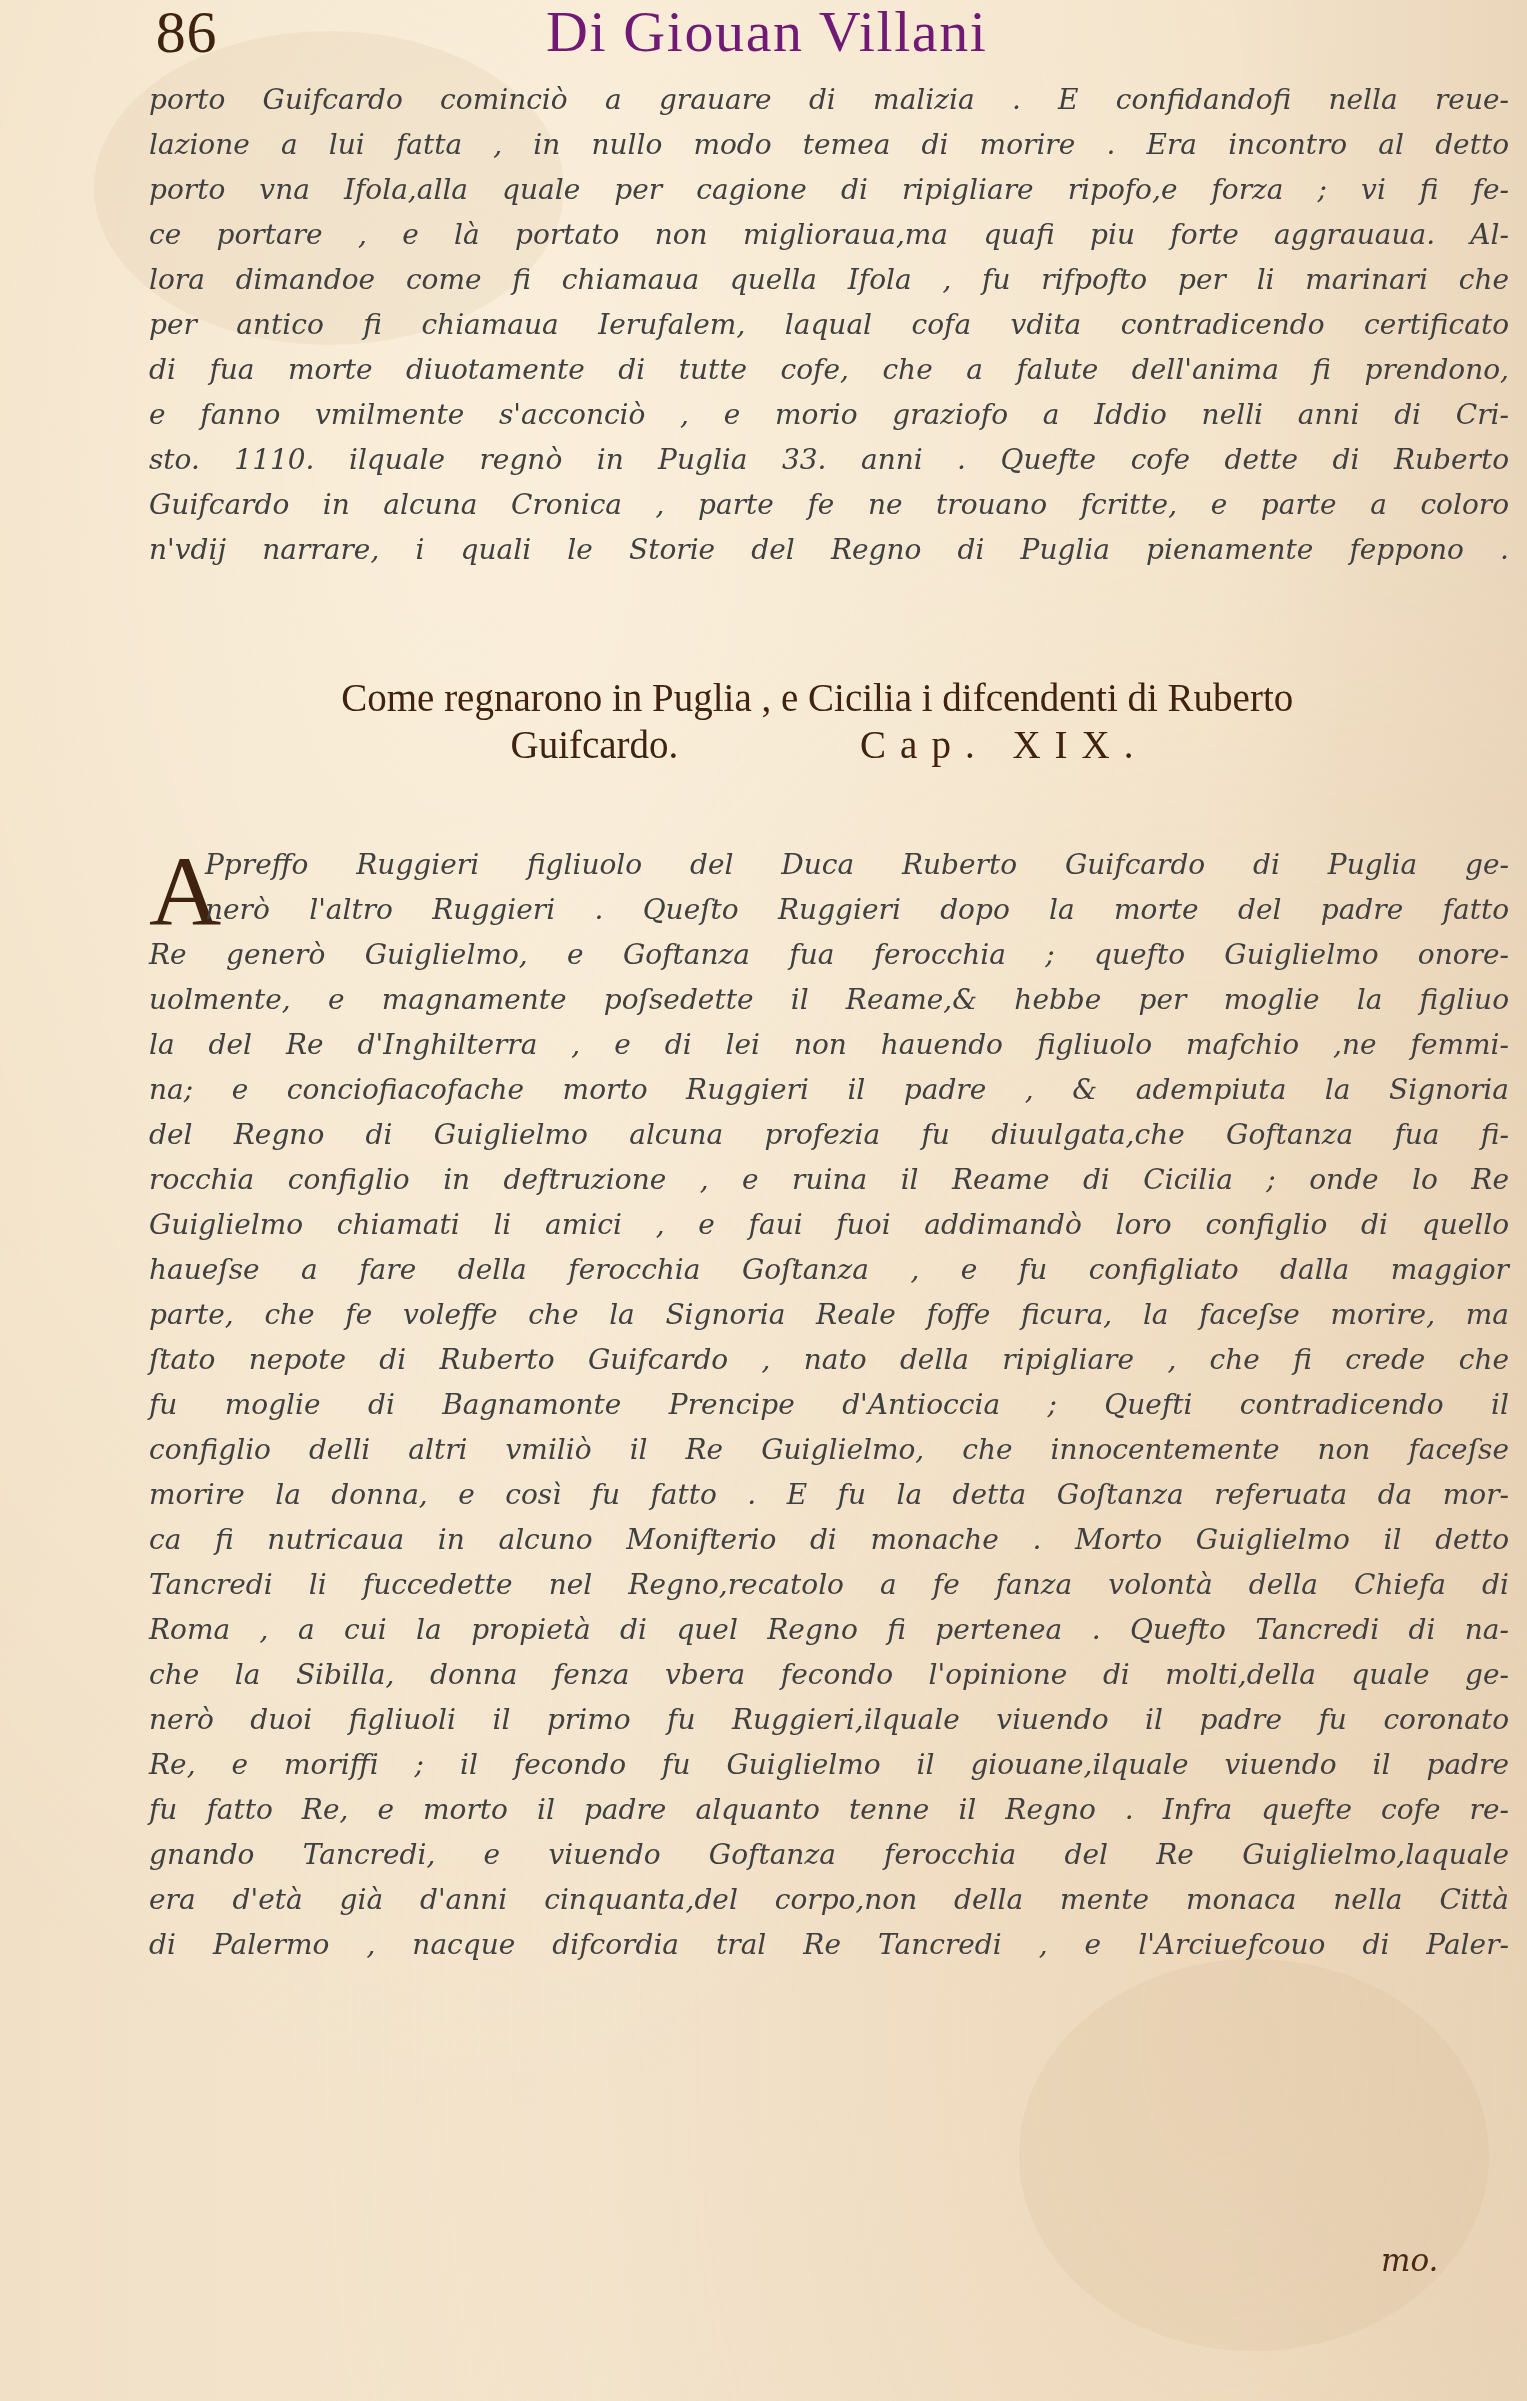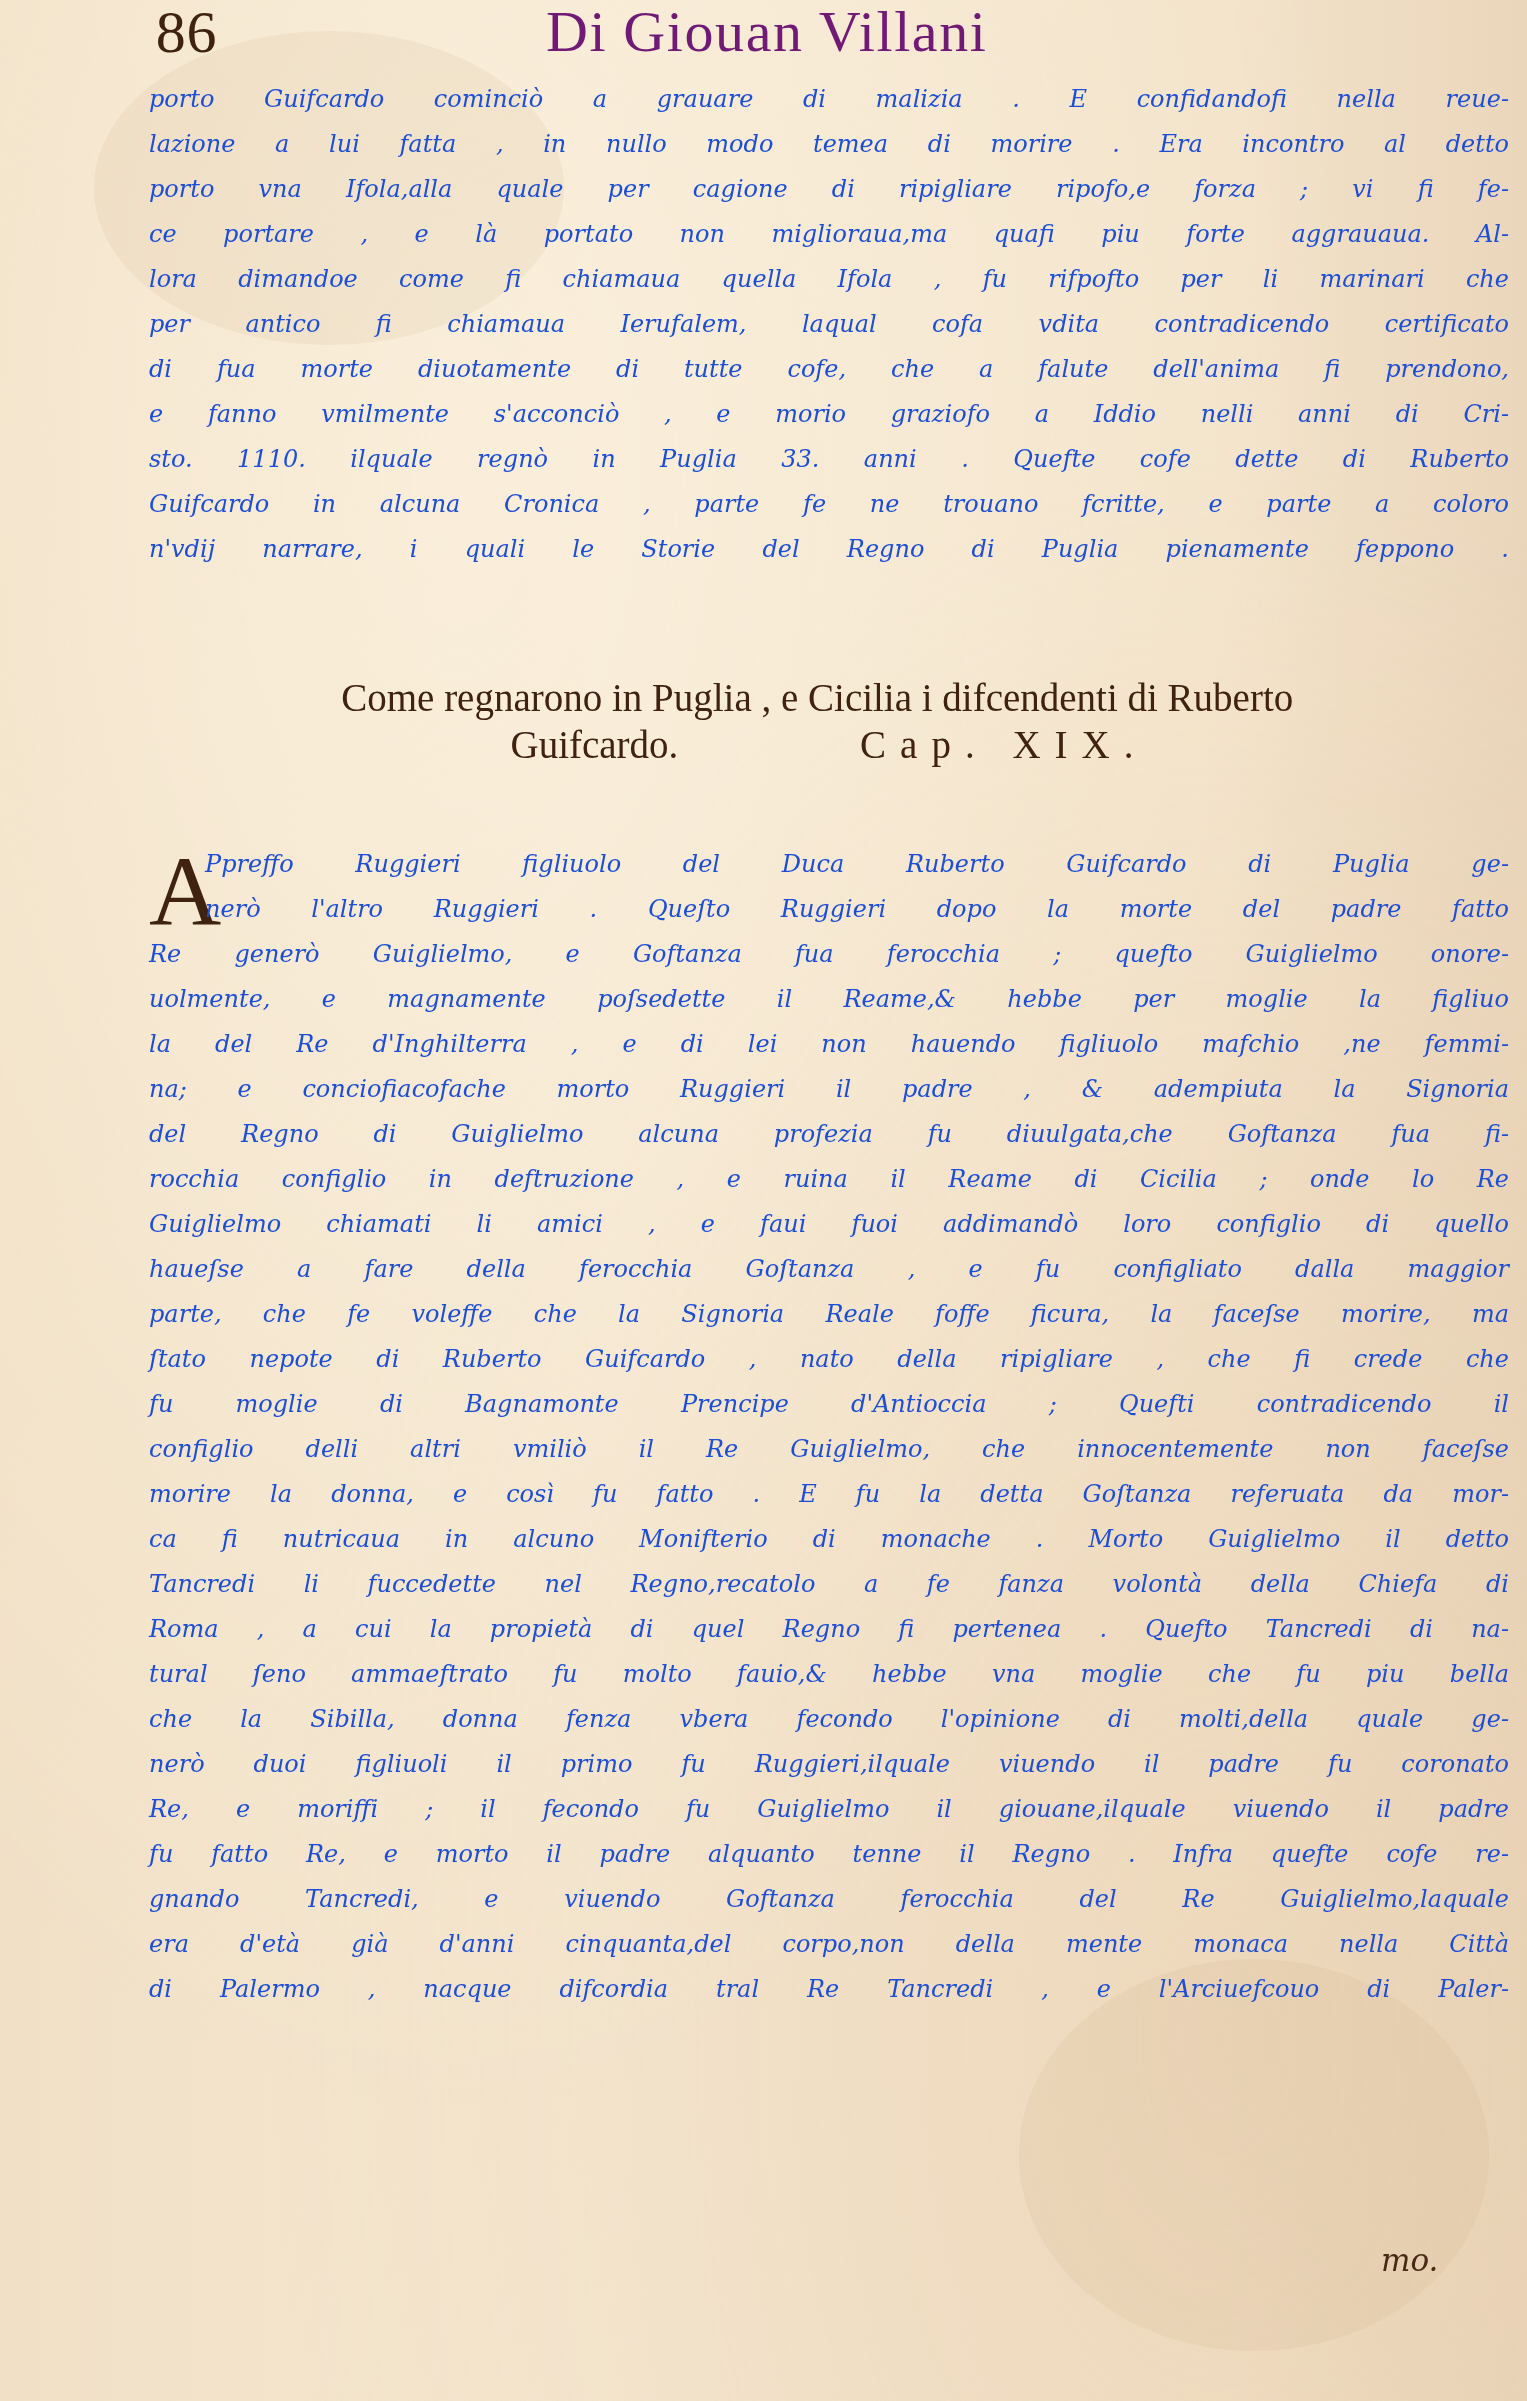--- a/index.html
+++ b/index.html
@@ -21,21 +21,21 @@
     color: #3f2210; letter-spacing: 0.8px; margin-left: 22px;
   }
   .running-title {
     position: absolute; left: 428px; top: 1.6px;
     font-family: "Liberation Serif", serif; font-size: 58px; line-height: 60px;
     color: #701a75; letter-spacing: 1.6px;
   }
   .para {
     position: absolute; left: 149px; width: 1360px;
     font-family: "DejaVu Serif", serif; font-style: italic;
-    font-size: 24px; color: #1d4ed8;
+    font-size: 28px; color: #404040;
   }
   .line {
     display: block; white-space: nowrap; height: 45px; line-height: 45px;
     text-align: justify; text-align-last: justify;
   }
   .para-1 { top: 77px; }
   .para-2 { top: 842px; }
   .para-2 .line.indented { padding-left: 56px; }
   .drop-cap {
     position: absolute; left: 149px; top: 846px;
@@ -110,21 +110,20 @@
     <span class="line">Guiglielmo chiamati li amici , e faui fuoi addimandò loro configlio di quello</span>
     <span class="line">haueſse a fare della ferocchia Goſtanza , e fu configliato dalla maggior</span>
     <span class="line">parte, che fe voleffe che la Signoria Reale foffe ficura, la faceſse morire, ma</span>
     <span class="line">ſtato nepote di Ruberto Guifcardo , nato della ripigliare , che fi crede che</span>
     <span class="line">fu moglie di Bagnamonte Prencipe d'Antioccia ; Quefti contradicendo il</span>
     <span class="line">configlio delli altri vmiliò il Re Guiglielmo, che innocentemente non faceſse</span>
     <span class="line">morire la donna, e così fu fatto . E fu la detta Goſtanza referuata da mor-</span>
     <span class="line">ca fi nutricaua in alcuno Monifterio di monache . Morto Guiglielmo il detto</span>
     <span class="line">Tancredi li fuccedette nel Regno,recatolo a fe fanza volontà della Chiefa di</span>
     <span class="line">Roma , a cui la propietà di quel Regno fi pertenea . Quefto Tancredi di na-</span>
-    <span class="line">tural ſeno ammaeftrato fu molto fauio,&amp; hebbe vna moglie che fu piu bella</span>
     <span class="line">che la Sibilla, donna fenza vbera fecondo l'opinione di molti,della quale ge-</span>
     <span class="line">nerò duoi figliuoli il primo fu Ruggieri,ilquale viuendo il padre fu coronato</span>
     <span class="line">Re, e moriffi ; il fecondo fu Guiglielmo il giouane,ilquale viuendo il padre</span>
     <span class="line">fu fatto Re, e morto il padre alquanto tenne il Regno . Infra quefte cofe re-</span>
     <span class="line">gnando Tancredi, e viuendo Goftanza ferocchia del Re Guiglielmo,laquale</span>
     <span class="line">era d'età già d'anni cinquanta,del corpo,non della mente monaca nella Città</span>
     <span class="line">di Palermo , nacque difcordia tral Re Tancredi , e l'Arciuefcouo di Paler-</span>
   </div>
 
   <div class="catchword">mo.</div>

